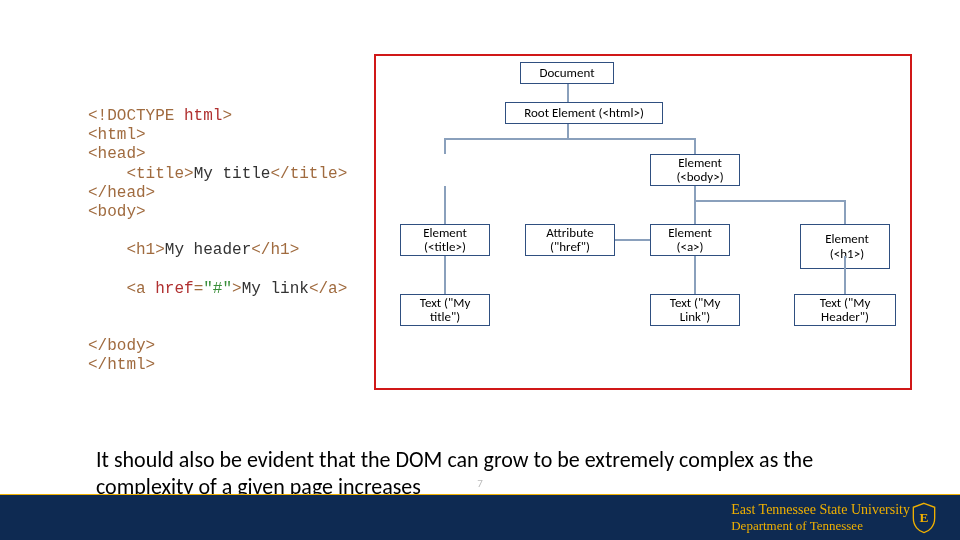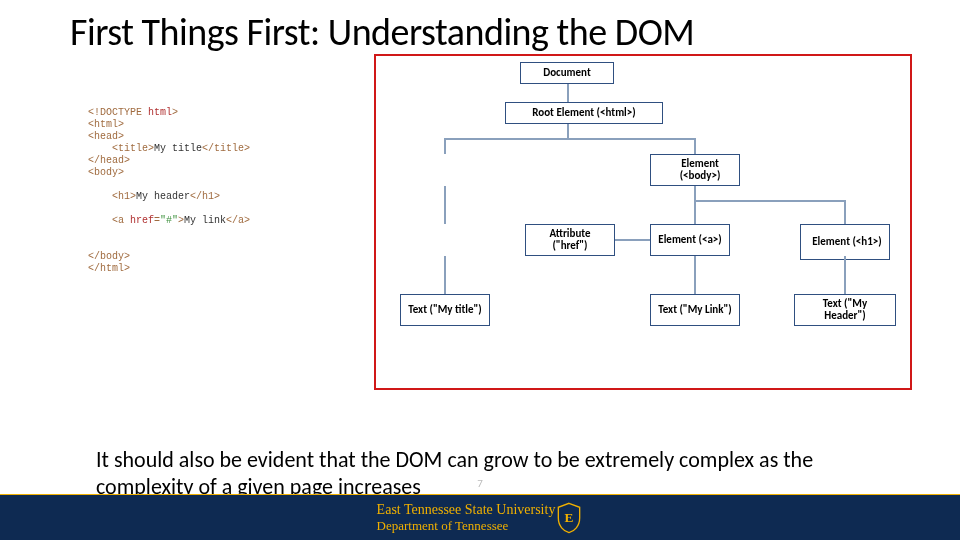--- a/index.html
+++ b/index.html
@@ -2,51 +2,50 @@
 <html><head>
 <meta charset="utf-8">
 <style>
   * { box-sizing: border-box; margin: 0; padding: 0; }
   html, body { width: 960px; height: 540px; font-family: "Segoe UI", Calibri, Arial, sans-serif; background: #fff; color: #000; }
   .slide { position: relative; width: 960px; height: 540px; background: #fff; overflow: hidden; }
 
   .title { position: absolute; left: 70px; top: 12px; font-size: 38px; font-weight: 400; line-height: 1.08; letter-spacing: -0.5px; }
 
   
-  .code-block { position: absolute; left: 88px; top: 107px; font-family: Consolas, "Courier New", monospace; font-size: 10px; line-height: 1.2; color: #333; white-space: pre; }
+  .code-block { position: absolute; left: 88px; top: 107px; font-family: Consolas, "Courier New", monospace; font-size: 16px; line-height: 1.2; color: #333; white-space: pre; }
   .c-brown { color: #a06b3f; }
   .c-red   { color: #b03030; }
   .c-green { color: #3a8f3a; }
 
   
   .red-frame { position: absolute; border: 2px solid #d01818; }
 
   
   .diagram { position: absolute; left: 390px; top: 62px; width: 518px; height: 320px; }
-  .node { position: absolute; border: 1.5px solid #2f4f80; background: #fff; font-size: 11px; font-weight: 700; text-align: center; display: flex; align-items: center; justify-content: center; padding: 2px 6px; color: #000; line-height: 1.1; }
+  .node { position: absolute; border: 1.5px solid #2f4f80; background: #fff; font-size: 13px; font-weight: 400; text-align: center; display: flex; align-items: center; justify-content: center; padding: 2px 6px; color: #000; line-height: 1.1; }
   .conn { position: absolute; background: #8aa0bc; }
 
   
   .body-text { position: absolute; left: 96px; top: 408px; width: 780px; font-size: 22px; line-height: 1.22; font-weight: 400; margin-top: 39px; }
 
   
-  .footer { position: absolute; left: 0; bottom: 0; width: 960px; height: 46px; background: #0e2a52; display: flex; align-items: center; justify-content: center; padding: 0 22px; color: #f0b000; font-family: Georgia, "Times New Roman", serif; border-top: 1px solid #f0b000; }
+  .footer { position: absolute; left: 0; bottom: 0; width: 960px; height: 46px; background: #0e2a52; display: flex; align-items: center; justify-content: flex-end; padding: 0 22px; color: #f0b000; font-family: Georgia, "Times New Roman", serif; border-top: 1px solid #f0b000; }
   .footer .left, .footer .right { font-size: 14px; line-height: 1.25; }
   .footer .left .sub, .footer .right .sub { display: block; font-size: 13px; font-weight: 400; }
   .footer .shield { width: 28px; height: 32px; }
   .footer .shield svg { width: 100%; height: 100%; }
 
   .pgnum { position: absolute; bottom: 50px; left: 50%; transform: translateX(-50%); font-size: 11px; color: #bbb; }
 </style>
 </head>
 <body>
 
 <div class="slide">
 
-  <h1 class="title">First Things First: Understanding the DOM</h1>
 
   <div class="red-frame" style="left:374px; top:54px; width:538px; height:336px;"></div>
 
   <div class="code-block"><span class="c-brown">&lt;!DOCTYPE </span><span class="c-red">html</span><span class="c-brown">&gt;</span>
 <span class="c-brown">&lt;html&gt;</span>
 <span class="c-brown">&lt;head&gt;</span>
     <span class="c-brown">&lt;title&gt;</span><span>My title</span><span class="c-brown">&lt;/title&gt;</span>
 <span class="c-brown">&lt;/head&gt;</span>
 <span class="c-brown">&lt;body&gt;</span>
 <span></span>
@@ -73,23 +72,24 @@
 
     <div class="node" style="left:260px; top:92px; width:90px; height:32px;padding-left:16px;">Element (&lt;body&gt;)</div>
 
     <div class="conn" style="left:54px; top:124px; width:2px; height:38px;"></div>
 
     <div class="conn" style="left:304px; top:124px; width:2px; height:14px;"></div>
     <div class="conn" style="left:304px; top:138px; width:152px; height:2px;"></div>
     <div class="conn" style="left:304px; top:138px; width:2px; height:24px;"></div>
     <div class="conn" style="left:454px; top:138px; width:2px; height:24px;"></div>
 
+    <div class="node" style="left:10px; top:162px; width:90px; height:32px;">Element (&lt;title&gt;)</div>
     <div class="node" style="left:135px; top:162px; width:90px; height:32px;">Attribute ("href")</div>
     <div class="node" style="left:260px; top:162px; width:80px; height:32px;">Element (&lt;a&gt;)</div>
-    <div class="node" style="left:410px; top:162px; width:90px; height:36px;padding-left:10px;">Element (&lt;h1&gt;)</div>
+    <div class="node" style="left:410px; top:162px; width:90px; height:45px;padding-left:10px;">Element (&lt;h1&gt;)</div>
 
     <div class="conn" style="left:225px; top:177px; width:35px; height:2px;"></div>
 
     <div class="conn" style="left:54px; top:194px; width:2px; height:38px;"></div>
     <div class="conn" style="left:304px; top:194px; width:2px; height:38px;"></div>
     <div class="conn" style="left:454px; top:194px; width:2px; height:38px;"></div>
 
     <div class="node" style="left:10px; top:232px; width:90px; height:32px;">Text ("My title")</div>
     <div class="node" style="left:260px; top:232px; width:90px; height:32px;">Text ("My Link")</div>
     <div class="node" style="left:404px; top:232px; width:102px; height:32px;">Text ("My Header")</div>

